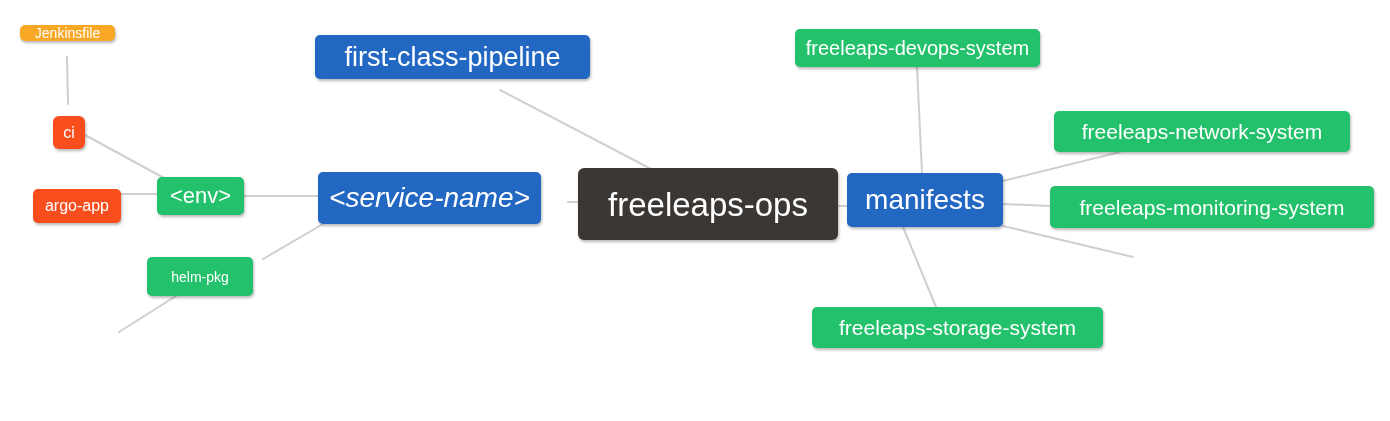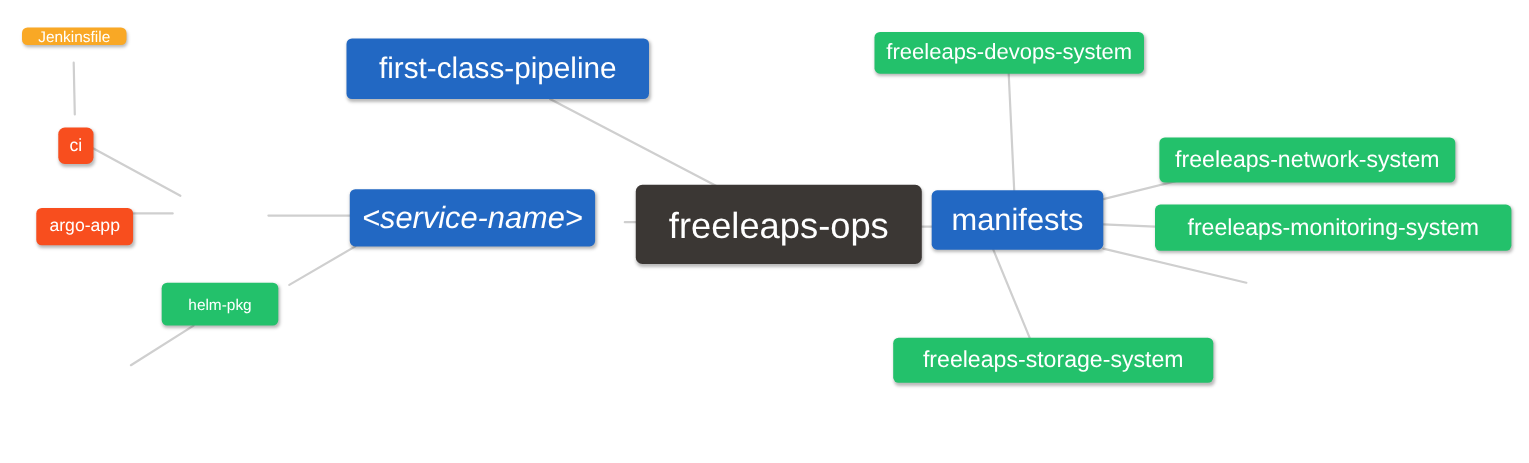--- a/index.html
+++ b/index.html
@@ -40,26 +40,26 @@
   .c-orange { background: var(--orange, #f9a825); }
   .c-dark   { background: var(--dark,   #3b3734); }
 
   
   #n-jenkinsfile { left:  20px; top:  25px; width:  95px; height: 16px; font-size: 14px; }
   #n-ci          { left:  53px; top: 104px; width:  32px; height: 33px; font-size: 16px; border-radius: 6px; }
   #n-argo-app    { left:  33px; top: 177px; width:  88px; height: 34px; font-size: 16px; }
   #n-env         { left: 157px; top: 177px; width:  87px; height: 38px; font-size: 22px; }
   #n-helm-pkg    { left: 147px; top: 257px; width: 106px; height: 39px; font-size: 14px; }
   #n-values      { left:   7px; top: 332px; width: 172px; height: 35px; font-size: 17px; }
-  #n-pipeline    { left: 315px; top:  35px; width: 275px; height: 55px; font-size: 27px; }
+  #n-pipeline    { left: 315px; top:  35px; width: 275px; height: 44px; font-size: 27px; }
   #n-service     { left: 318px; top: 172px; width: 223px; height: 52px; font-size: 28px; font-style: italic; }
   #n-ops         { left: 578px; top: 168px; width: 260px; height: 72px; font-size: 33px; border-radius: 6px; }
   #n-manifests   { left: 847px; top: 173px; width: 156px; height: 54px; font-size: 28px; }
   #n-devops      { left: 795px; top:  29px; width: 245px; height: 38px; font-size: 20px; }
-  #n-network     { left:1054px; top: 125px; width: 269px; height: 41px; font-size: 21px; }
+  #n-network     { left:1054px; top: 111px; width: 296px; height: 41px; font-size: 21px; }
   #n-monitoring  { left:1050px; top: 186px; width: 324px; height: 42px; font-size: 21px; }
   #n-controls    { left:1060px; top: 256px; width: 294px; height: 41px; font-size: 21px; }
   #n-storage     { left: 812px; top: 307px; width: 291px; height: 41px; font-size: 21px; }
 </style>
 </head>
 <body>
 
 <div id="stage">
 
   <svg id="edges" viewBox="0 0 1390 421" xmlns="http://www.w3.org/2000/svg">
@@ -75,20 +75,21 @@
     <line x1="917" y1="67" x2="922" y2="173"></line>
     <line x1="1003" y1="181" x2="1120" y2="152"></line>
     <line x1="1003" y1="204" x2="1050" y2="206"></line>
     <line x1="1003" y1="226" x2="1133" y2="257"></line>
     <line x1="903" y1="227" x2="936" y2="307"></line>
   </svg>
 
   <div class="node c-orange" id="n-jenkinsfile">Jenkinsfile</div>
   <div class="node c-red" id="n-ci">ci</div>
   <div class="node c-red" id="n-argo-app">argo-app</div>
+  <div class="node c-green" id="n-env">&lt;env&gt;</div>
   <div class="node c-green" id="n-helm-pkg">helm-pkg</div>
   <div class="node c-blue" id="n-pipeline">first-class-pipeline</div>
   <div class="node c-blue" id="n-service">&lt;service-name&gt;</div>
   <div class="node c-dark" id="n-ops">freeleaps-ops</div>
   <div class="node c-blue" id="n-manifests">manifests</div>
   <div class="node c-green" id="n-devops">freeleaps-devops-system</div>
   <div class="node c-green" id="n-network">freeleaps-network-system</div>
   <div class="node c-green" id="n-monitoring">freeleaps-monitoring-system</div>
   <div class="node c-green" id="n-storage">freeleaps-storage-system</div>
 

